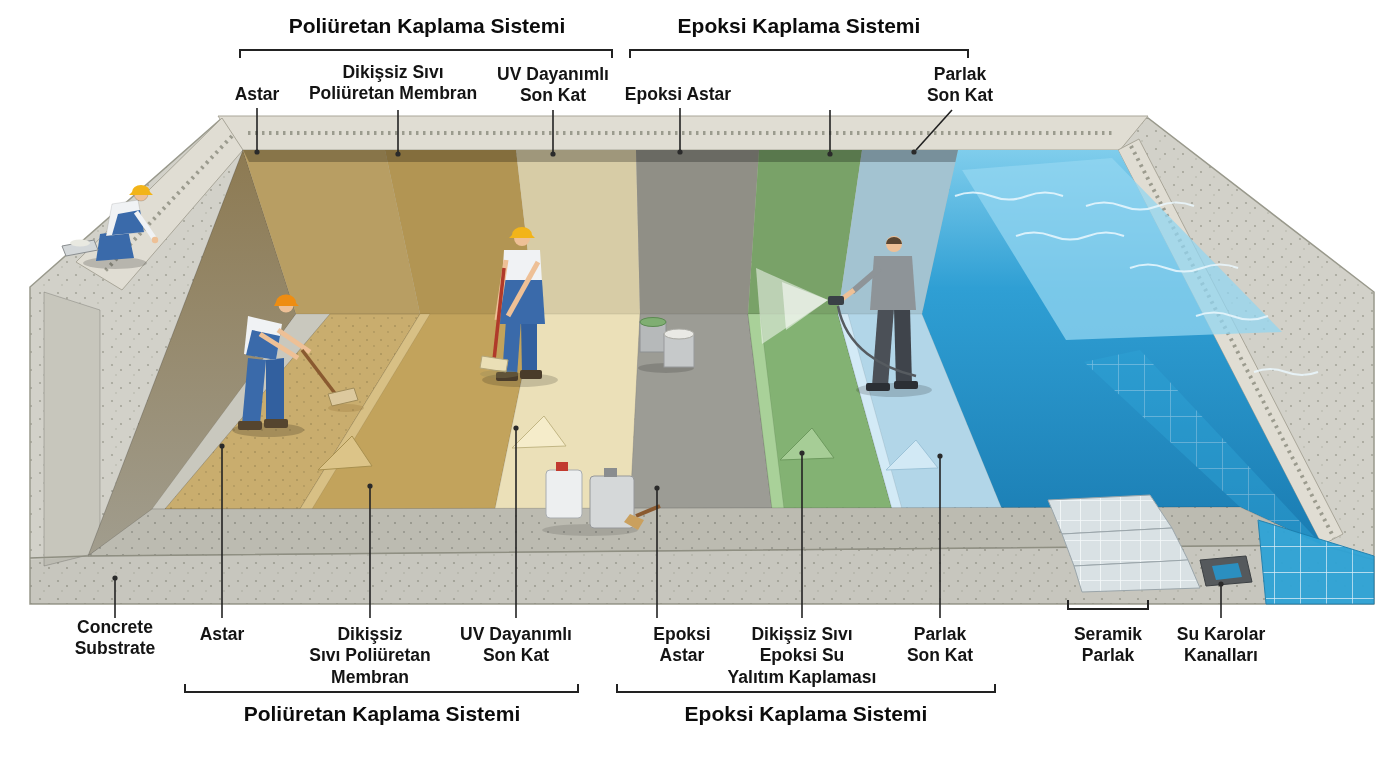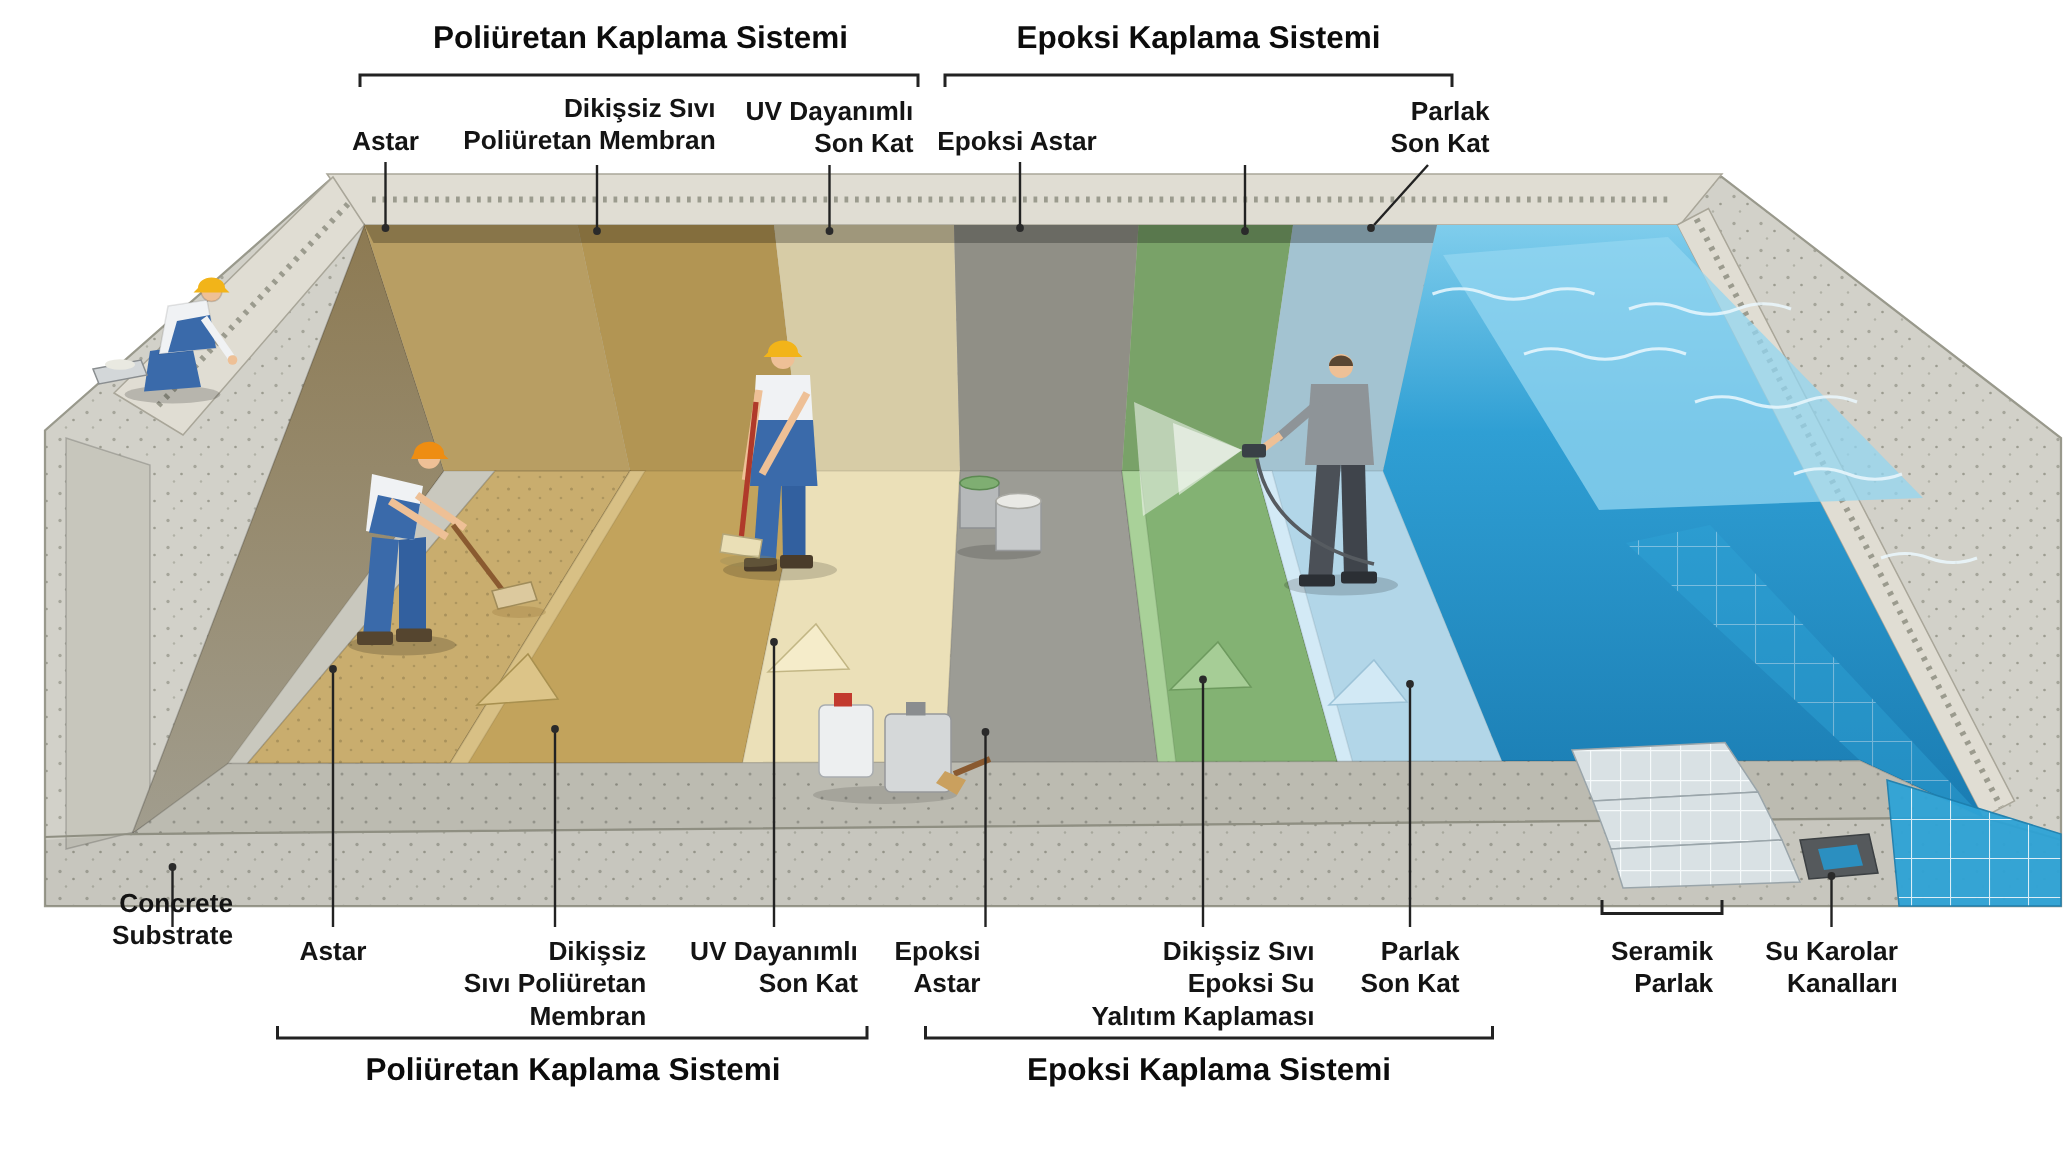--- a/index.html
+++ b/index.html
@@ -2,21 +2,21 @@
 <html><head>
 <meta charset="utf-8">
 <style>
   html,body{margin:0;padding:0;background:#ffffff;}
   .stage{
     position:relative;width:1376px;height:748px;background:#ffffff;
     font-family:"Liberation Sans",sans-serif;overflow:hidden;
   }
   .stage svg{position:absolute;left:0;top:0;width:1376px;height:768px;}
   .lbl{
-    position:absolute;transform:translateX(-50%);text-align:right;
+    position:absolute;transform:translateX(-50%);text-align:center;
     font-size:17.5px;line-height:1.22;font-weight:600;color:#141414;
     white-space:pre-line;
   }
   .ttl{
     position:absolute;transform:translateX(-50%);text-align:center;
     font-size:21px;line-height:1.15;font-weight:700;color:#0c0c0c;
     white-space:pre-line;
   }
 </style>
 </head>
@@ -265,29 +265,29 @@
 
   <div class="lbl" style="left:257px;top:84px">Astar</div>
   <div class="lbl" style="left:393px;top:62px">Dikişsiz Sıvı
 Poliüretan Membran</div>
   <div class="lbl" style="left:553px;top:64px">UV Dayanımlı
 Son Kat</div>
   <div class="lbl" style="left:678px;top:84px">Epoksi Astar</div>
   <div class="lbl" style="left:960px;top:64px">Parlak
 Son Kat</div>
 
-  <div class="lbl" style="left:115px;top:592px">Concrete
+  <div class="lbl" style="left:115px;top:617px">Concrete
 Substrate</div>
   <div class="lbl" style="left:222px;top:624px">Astar</div>
   <div class="lbl" style="left:370px;top:624px">Dikişsiz
 Sıvı Poliüretan
 Membran</div>
   <div class="lbl" style="left:516px;top:624px">UV Dayanımlı
 Son Kat</div>
-  <div class="lbl" style="left:625px;top:624px">Epoksi
+  <div class="lbl" style="left:682px;top:624px">Epoksi
 Astar</div>
   <div class="lbl" style="left:802px;top:624px">Dikişsiz Sıvı
 Epoksi Su
 Yalıtım Kaplaması</div>
   <div class="lbl" style="left:940px;top:624px">Parlak
 Son Kat</div>
   <div class="lbl" style="left:1108px;top:624px">Seramik
 Parlak</div>
   <div class="lbl" style="left:1221px;top:624px">Su Karolar
 Kanalları</div>

